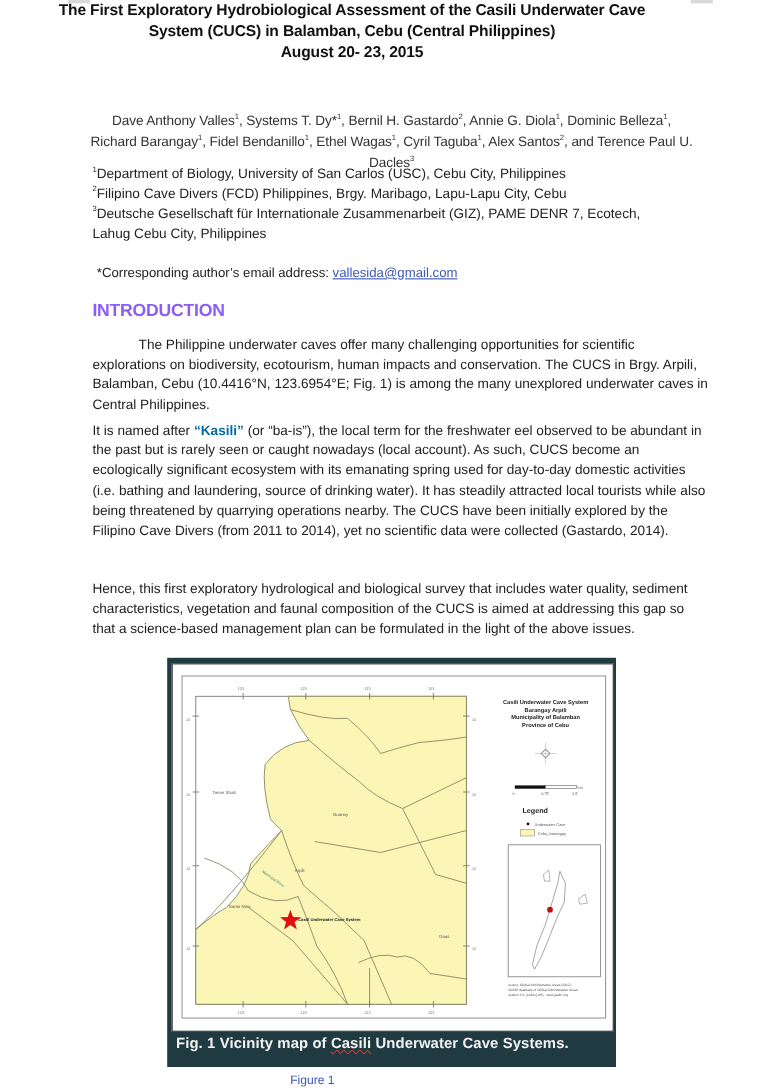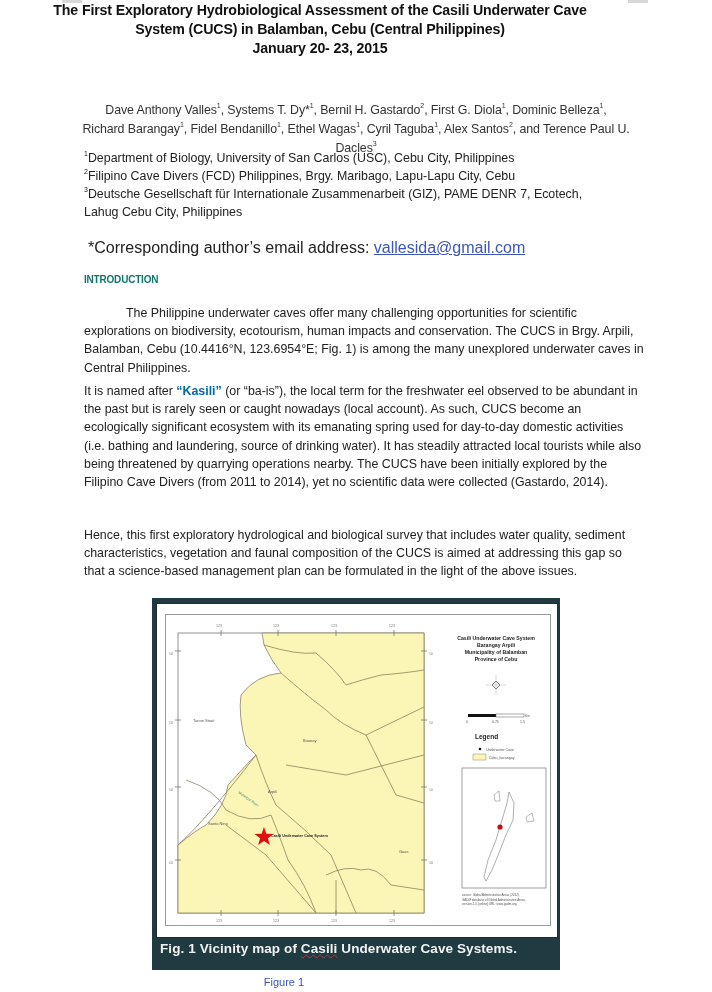--- a/index.html
+++ b/index.html
@@ -8,24 +8,24 @@
   .edge { position:absolute; top:0; width:20px; height:3px; background:#d8d8d8; }
   .edge.l { left:62px; } .edge.r { left:628px; }
   .title { position:absolute; top:1px; left:0; width:640px; text-align:center;
            font-size:14.2px; line-height:19px; font-weight:bold; color:#111; letter-spacing:-0.15px; }
   .authors { position:absolute; top:101px; left:70px; width:572px; text-align:center;
              font-size:12.4px; line-height:19px; color:#333; letter-spacing:-0.1px; }
   sup { font-size:7px; vertical-align:6px; line-height:0; }
   .affil { position:absolute; top:149px; left:84px; width:560px;
            font-size:12.4px; line-height:18px; color:#222; }
   .affil div { white-space:nowrap; }
-  .email { position:absolute; top:239px; left:88px; font-size:16px; line-height:18px; color:#222; }
+  .email { position:absolute; top:239px; left:88px; font-size:12px; line-height:18px; color:#222; }
   .email a { color:#3b56b8; text-decoration:underline; }
   .section { position:absolute; left:84px; width:560px; font-size:12.4px; line-height:18.2px; color:#222; }
-  .heading { position:absolute; top:274px; left:84px; font-size:10px; font-weight:bold; letter-spacing:-0.2px; color:#0f766e;}
+  .heading { position:absolute; top:274px; left:84px; font-size:16px; font-weight:bold; letter-spacing:-0.2px; color:#8b5cf6;}
   .indent { display:inline-block; width:42px; }
   b.k { color:#0369a1; }
   .fig { position:absolute; top:598px; left:152px; width:408px; height:372px;
          background:#1f3a40; }
   .fig-inner { position:absolute; top:5px; left:4px; width:400px; height:333px; background:#fff;
                border:1px solid #2a2a2a; }
   .map-frame { position:absolute; top:10px; left:8px; width:384px; height:310px; border:1px solid #9a9a9a; }
   .fig-caption { position:absolute; top:343px; left:8px; font-size:13.5px; font-weight:bold; color:#f2f2f2;
                  letter-spacing:0.1px;text-align:right; }
   .fig-caption .sq { text-decoration:underline wavy #c33; text-decoration-thickness:1px; }
@@ -34,26 +34,26 @@
 </style>
 </head>
 <body>
 
 <div class="edge l"></div>
 <div class="edge r"></div>
 
 <div class="title">
   <div>The First Exploratory Hydrobiological Assessment of the Casili Underwater Cave</div>
   <div>System (CUCS) in Balamban, Cebu (Central Philippines)</div>
-  <div>January 20- 23, 2015</div>
+  <div>August 20- 23, 2015</div>
 </div>
 
 <div class="authors">
   <div>
-    <span>Dave Anthony Valles</span><sup>1</sup><span>, Systems T. Dy*</span><sup>1</sup><span>, Bernil H. Gastardo</span><sup>2</sup><span>, First G. Diola</span><sup>1</sup><span>, Dominic Belleza</span><sup>1</sup><span>,</span>
+    <span>Dave Anthony Valles</span><sup>1</sup><span>, Systems T. Dy*</span><sup>1</sup><span>, Bernil H. Gastardo</span><sup>2</sup><span>, Annie G. Diola</span><sup>1</sup><span>, Dominic Belleza</span><sup>1</sup><span>,</span>
   </div>
   <div>
     <span>Richard Barangay</span><sup>1</sup><span>, Fidel Bendanillo</span><sup>1</sup><span>, Ethel Wagas</span><sup>1</sup><span>, Cyril Taguba</span><sup>1</sup><span>, Alex Santos</span><sup>2</sup><span>, and Terence Paul U.</span>
   </div>
   <div>
     <span>Dacles</span><sup>3</sup>
   </div>
 </div>
 
 <div class="affil">

